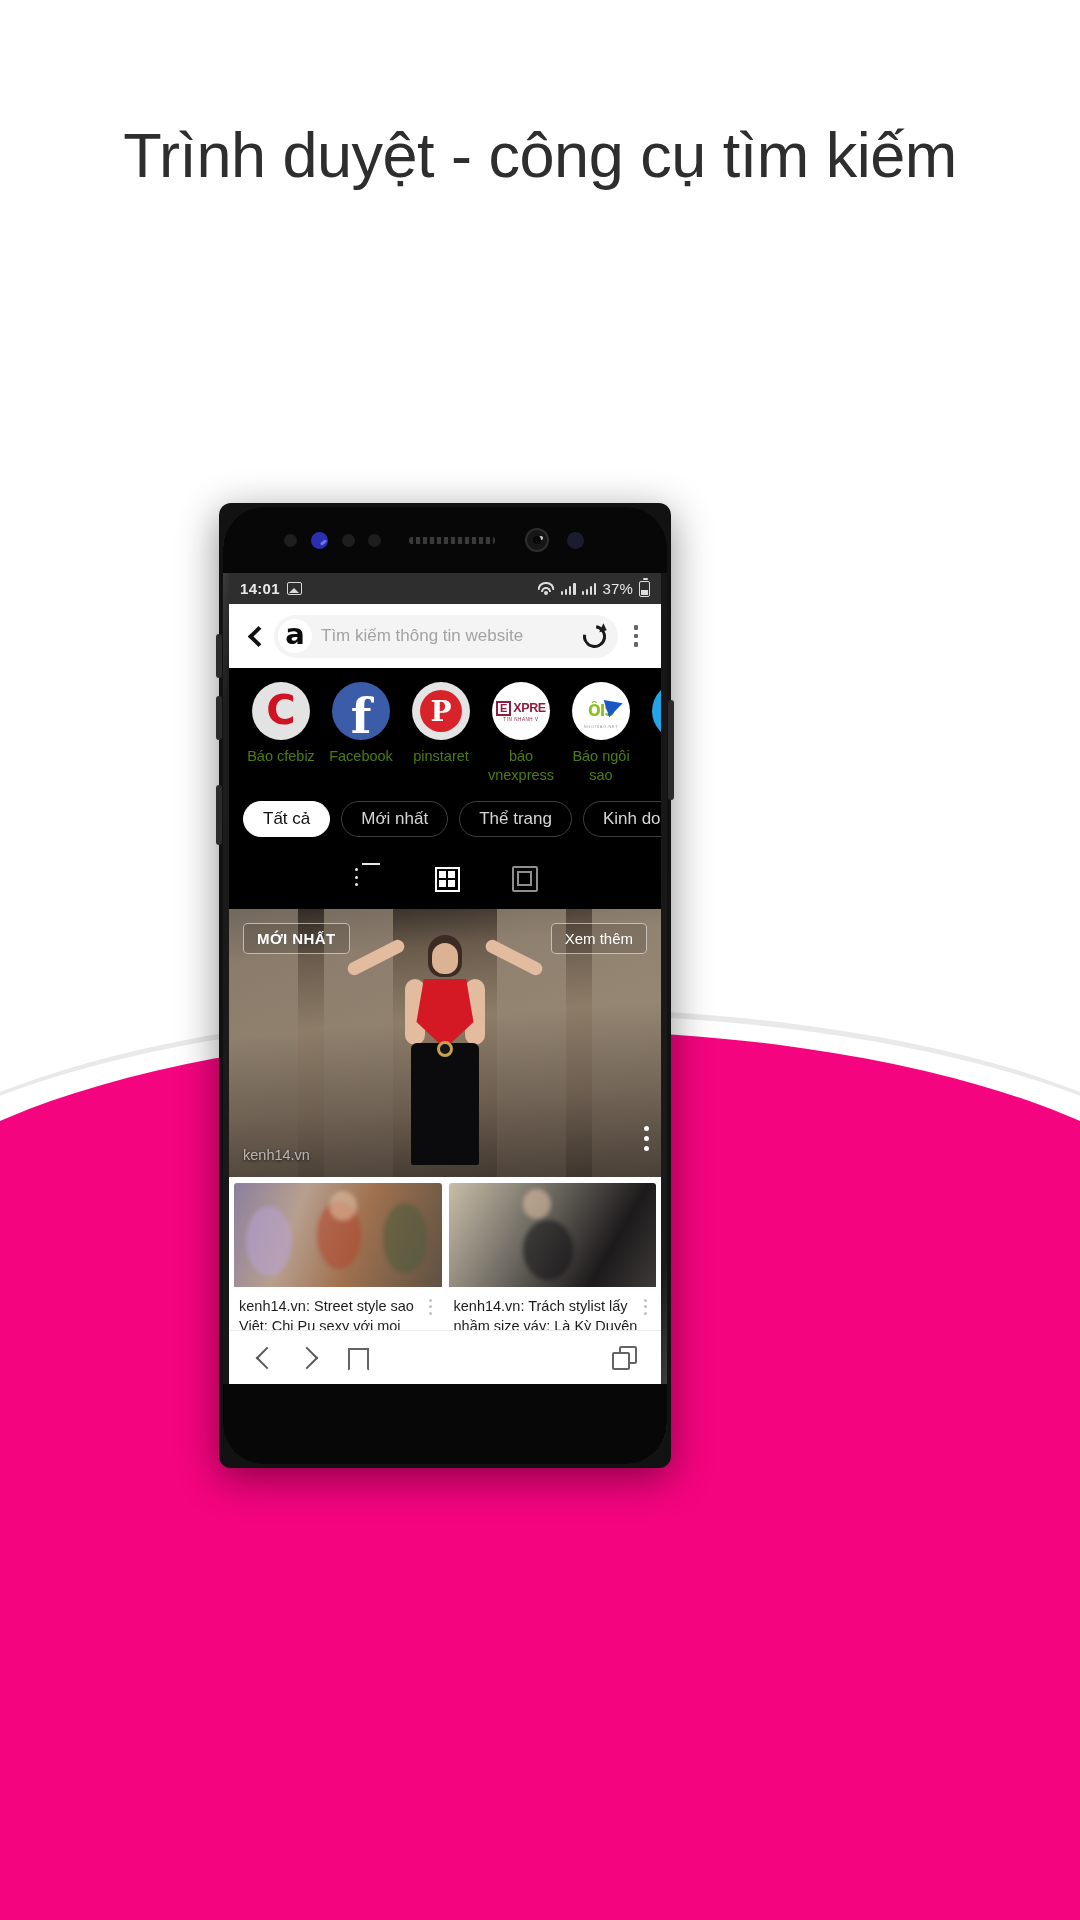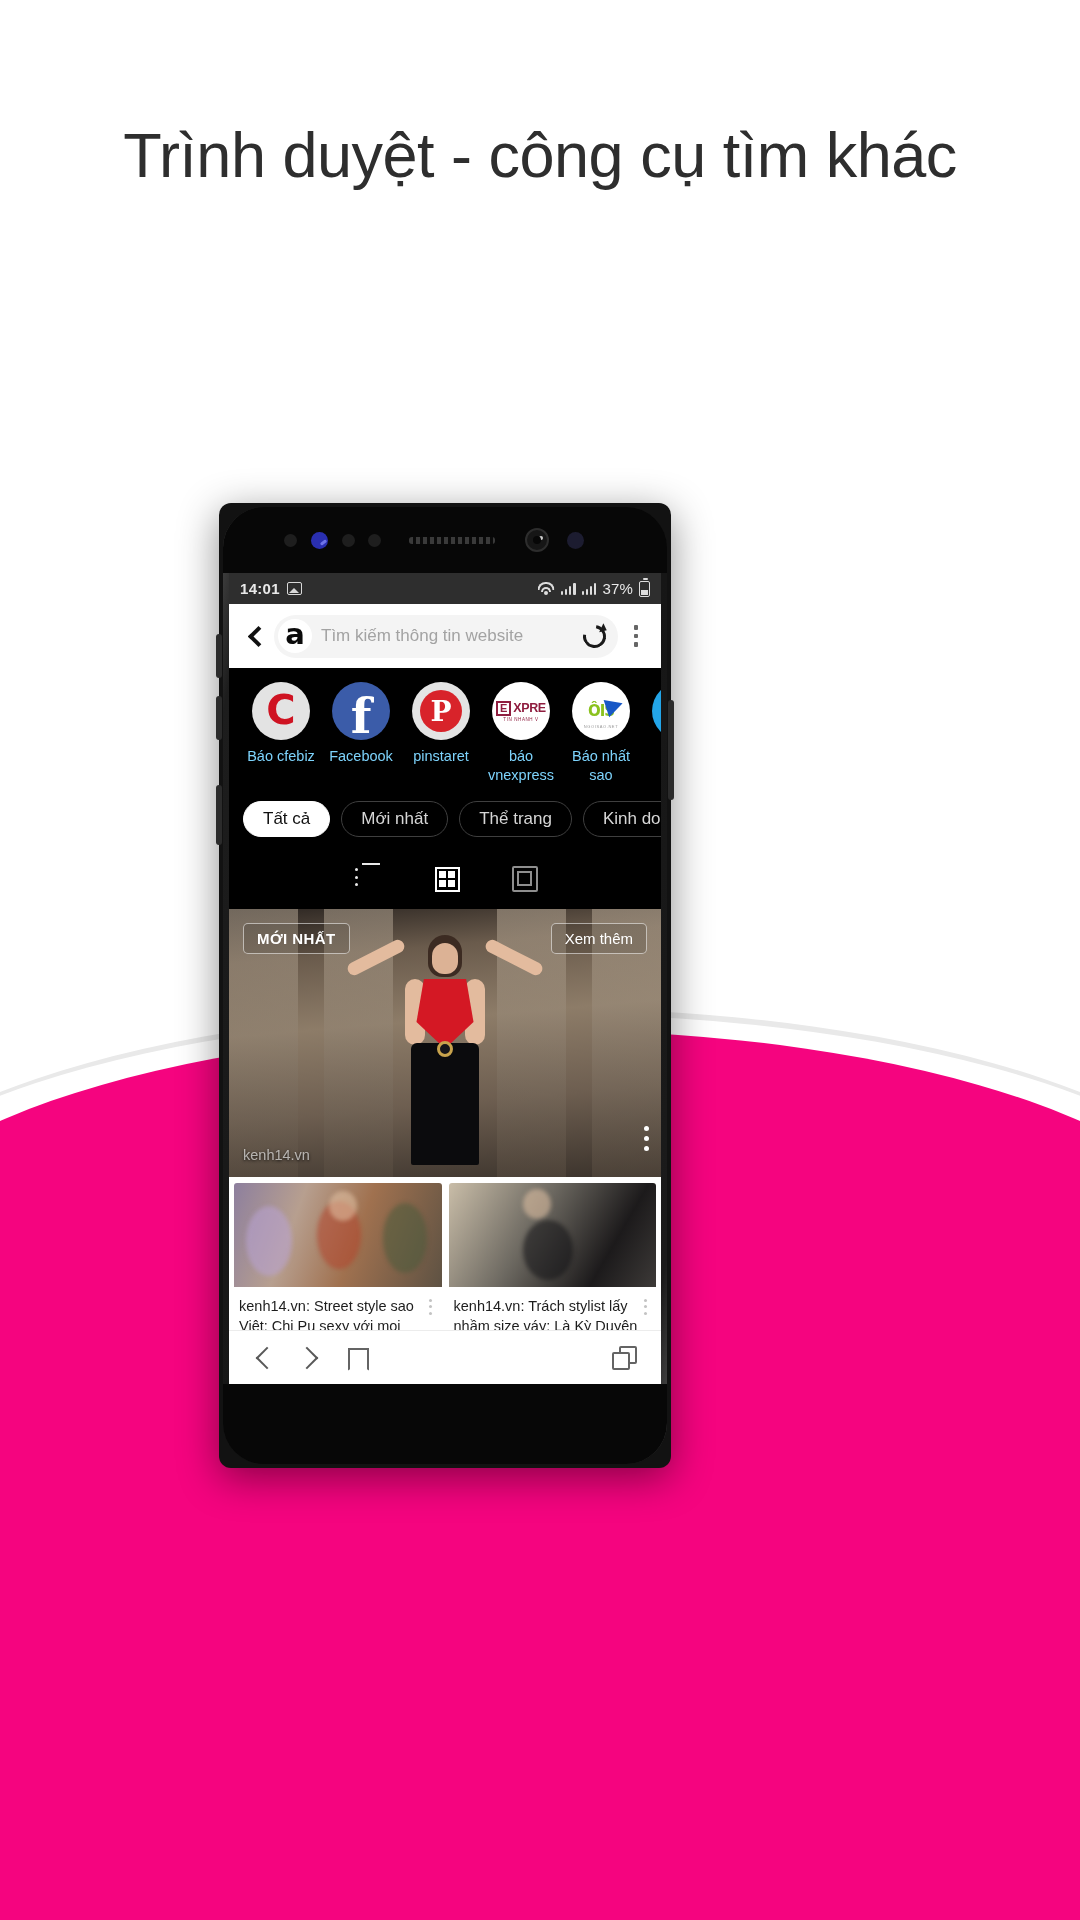--- a/index.html
+++ b/index.html
@@ -127,21 +127,21 @@
     transform:rotate(25deg); }
   #menu-dots { width:28px; flex:none; display:flex; flex-direction:column;
     align-items:center; gap:4px; margin-left:4px; }
   #menu-dots b { width:4.5px; height:4.5px; background:#666; border-radius:1px; display:block; }
 
   
   #shortcuts { background:#000; display:flex; padding:14px 0 10px 12px; overflow:hidden; }
   .shortcut { width:80px; flex:none; display:flex; flex-direction:column; align-items:center; }
   .sc-circle { width:58px; height:58px; border-radius:50%; display:flex;
     align-items:center; justify-content:center; overflow:hidden; position:relative; }
-  .sc-label { margin-top:7px; color:#7dd3fc; font-size:14.5px; text-align:center;
+  .sc-label { margin-top:7px; color:#4d7c0f; font-size:14.5px; text-align:center;
     line-height:1.3; width:78px; }
   .ic-cfebiz { background:#e3e3e3; font-size:40px; font-weight:700; color:#cf1322;
     font-family:"DejaVu Sans", sans-serif; line-height:1; padding-bottom:3px; }
   .ic-fb { background:#3b5ca9; color:#fff; font-size:48px; font-weight:700;
     font-family:"DejaVu Serif", serif; line-height:0.85; padding:10px 0 0 0; }
   .ic-pin { background:#e4e4e4; }
   .ic-pin .dot { width:42px; height:42px; border-radius:50%; background:#d8232a;
     display:flex; align-items:center; justify-content:center; color:#fff;
     font-family:"DejaVu Serif", serif; font-size:28px; font-weight:700; }
   .ic-vnx { background:#fff; display:flex; flex-direction:column; justify-content:center; }
@@ -264,21 +264,21 @@
   
   #bezel-bottom { position:absolute; left:0; right:0; bottom:0; height:80px; background:#070707; }
 </style>
 </head>
 <body>
 
 <div id="bg-white"></div>
 <div id="bg-pink-ring"></div>
 <div id="bg-pink"></div>
 
-<h1 id="headline">Trình duyệt - công cụ tìm khác</h1>
+<h1 id="headline">Trình duyệt - công cụ tìm kiếm</h1>
 
 <div class="side-btn" id="btn-vol-up"></div>
 <div class="side-btn" id="btn-vol-down"></div>
 <div class="side-btn" id="btn-bixby"></div>
 <div class="side-btn" id="btn-power"></div>
 
 <div id="phone">
   <div id="phone-inner">
 
     <div id="bezel-top">
@@ -357,21 +357,21 @@
             <div class="vnx-sub">TIN NHANH V</div>
           </div>
           <div class="sc-label">báo vnexpress</div>
         </div>
         <div class="shortcut">
           <div class="sc-circle ic-ngoisao">
             <span class="ngs-text">ÔIS</span>
             <span class="ngs-star"></span>
             <span class="ngs-sub">NGOISAO.NET</span>
           </div>
-          <div class="sc-label">Báo nhất sao</div>
+          <div class="sc-label">Báo ngôi sao</div>
         </div>
         <div class="shortcut">
           <div class="sc-circle ic-partial">f</div>
           <div class="sc-label"></div>
         </div>
       </div>
 
       <div id="chips">
         <div class="chip active">Tất cả</div>
         <div class="chip">Mới nhất</div>

